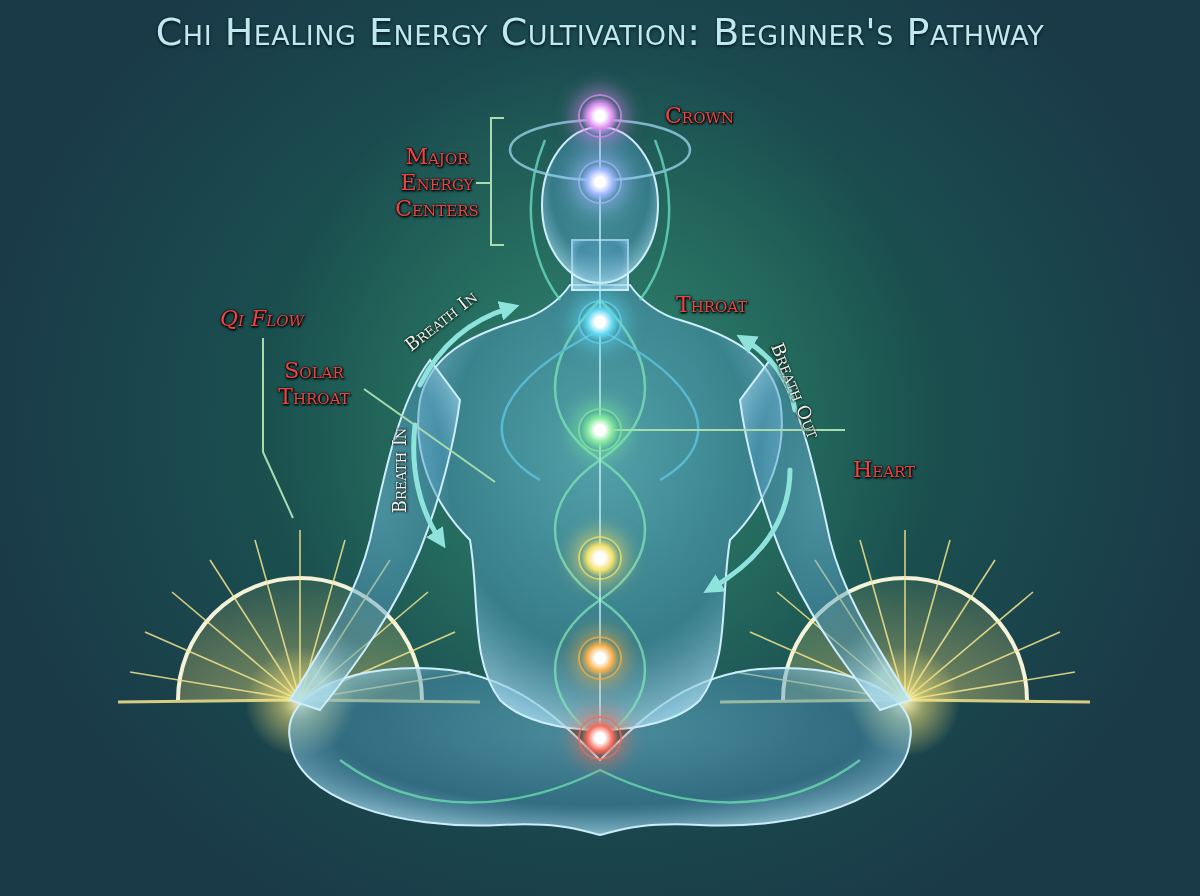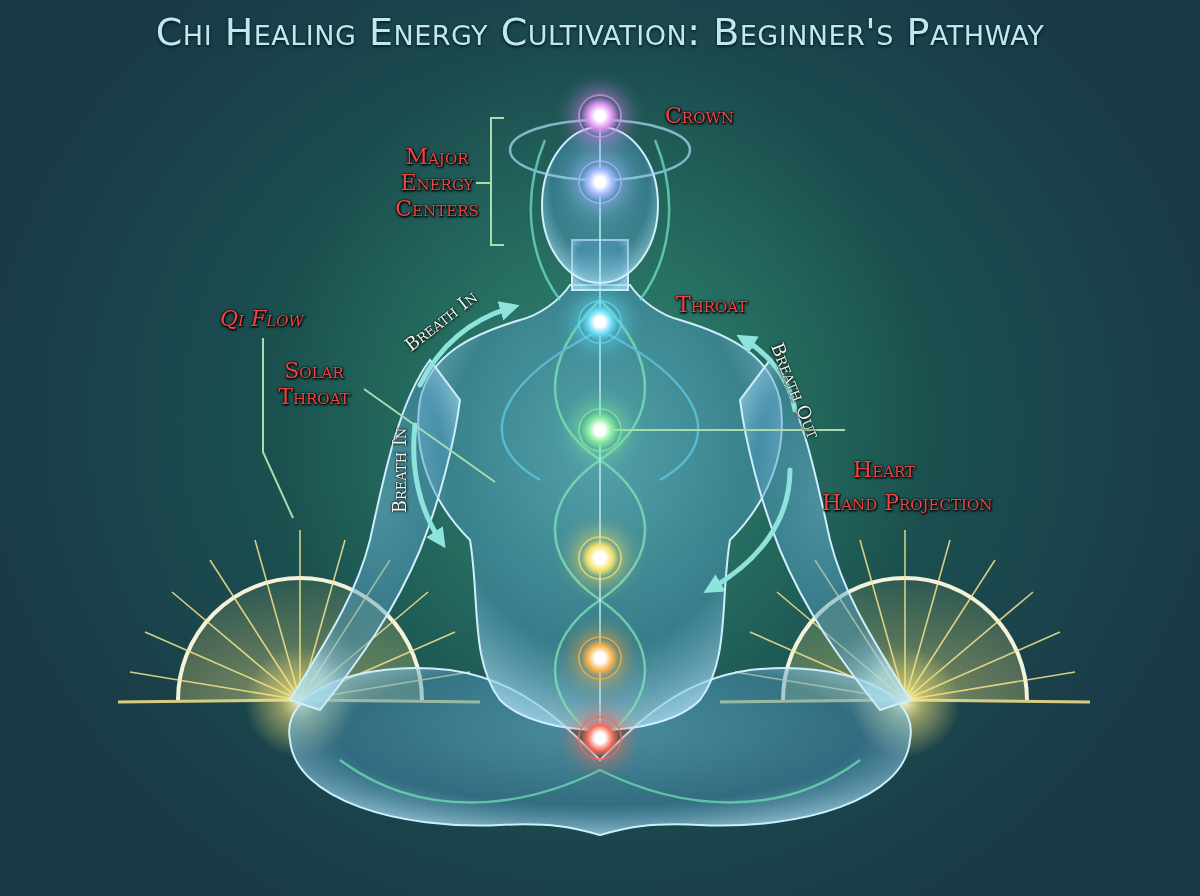--- a/index.html
+++ b/index.html
@@ -177,18 +177,17 @@
 
   <div class="label" style="left:220px; top:306px;font-style:italic;">Qi Flow</div>
 
   <div class="label center" style="left:264px; top:358px; width:100px;">
     <div>Solar</div>
     <div>Throat</div>
   </div>
 
   <div class="label" style="left:853px; top:417px;margin-top:40px;">Heart</div>
 
-  <div class="label" style="left:822px; top:490px;">Hand Projection</div>
 
   <div class="rot" style="left:398px; top:310px; transform:rotate(-38deg);">Breath In</div>
   <div class="rot" style="left:357px; top:460px; transform:rotate(-90deg);">Breath In</div>
   <div class="rot" style="left:745px; top:380px; transform:rotate(68deg);">Breath Out</div>
 </div>
 
 </body></html>

